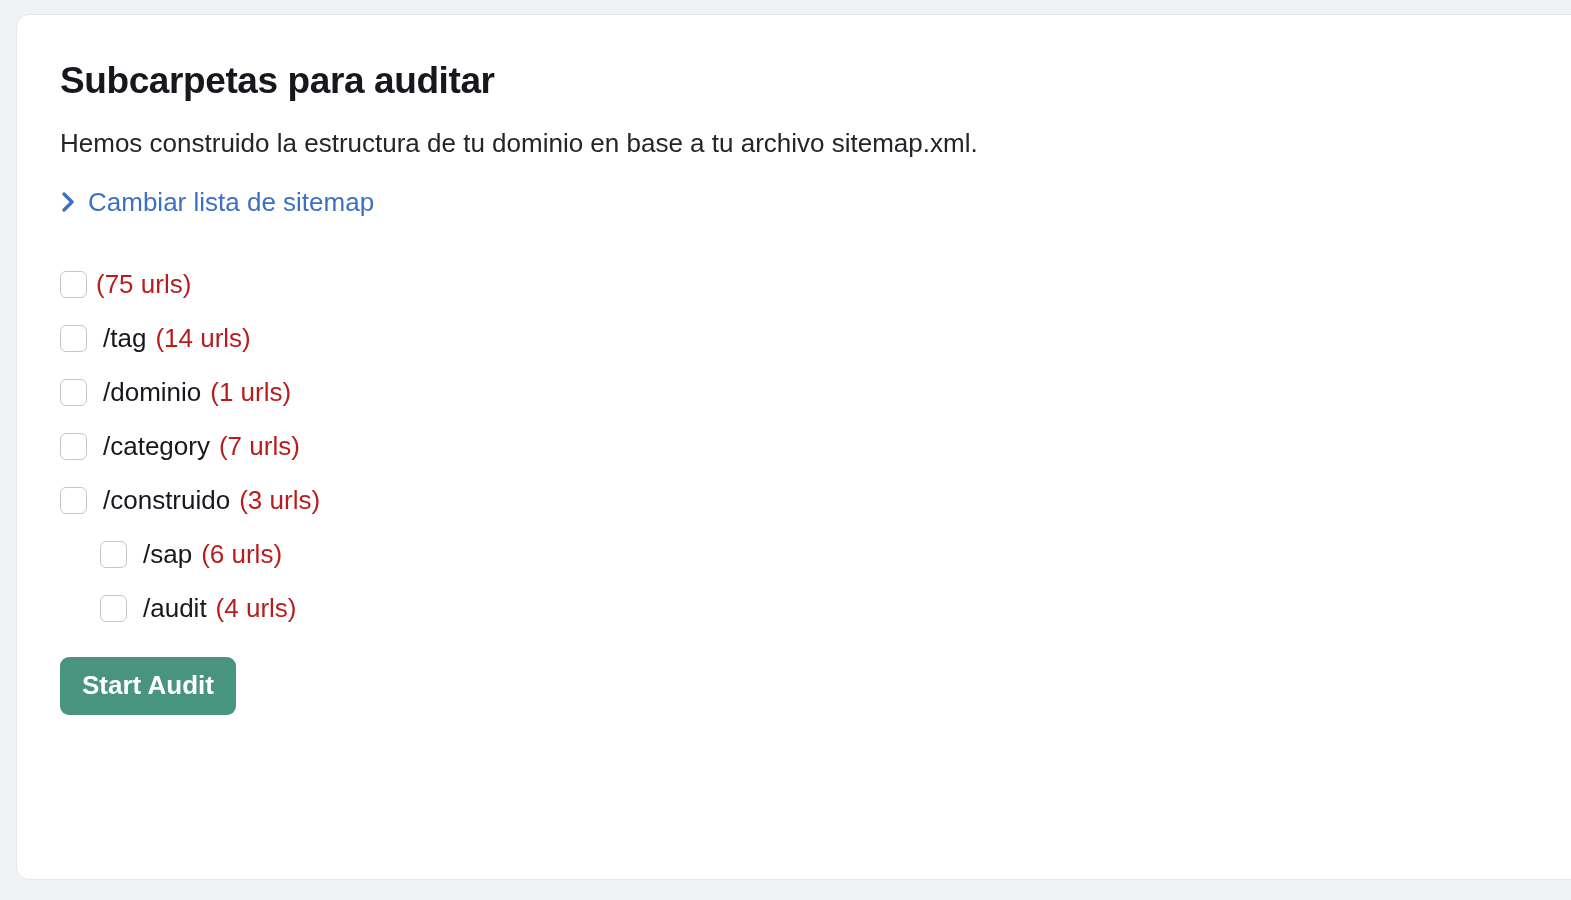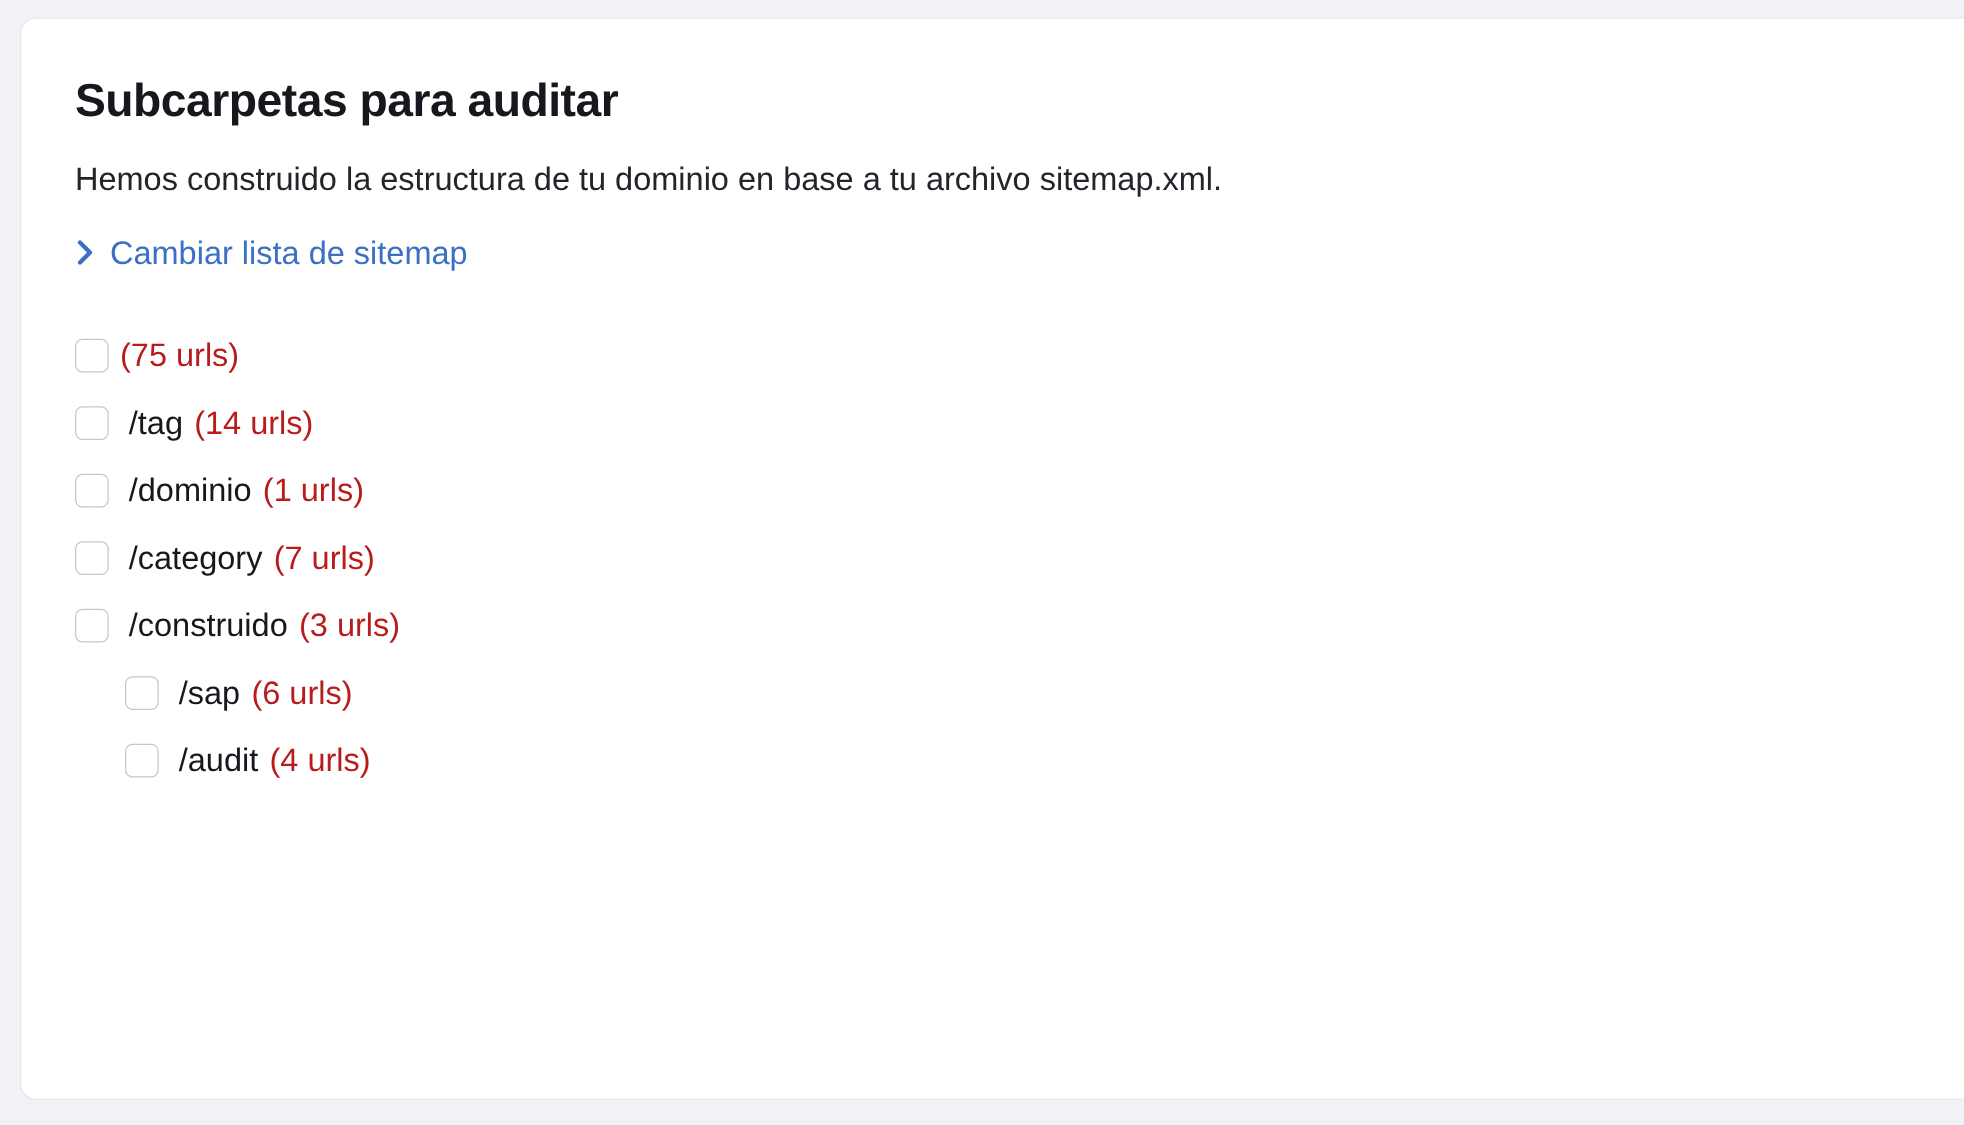--- a/index.html
+++ b/index.html
@@ -233,17 +233,18 @@
             <span class="folder-label">/sap</span>
             <span class="folder-count">(6 urls)</span>
           </li>
           <li class="folder-row depth-1">
             <span class="checkbox" role="checkbox" aria-checked="false"></span>
             <span class="folder-label">/audit</span>
             <span class="folder-count">(4 urls)</span>
           </li>
         </ul>
 
+      <button class="start-button" style="background: rgb(72, 148, 127);">Start Audit</button>
 
     </div>
   </div>
 
 </div>
 
 </body></html>

